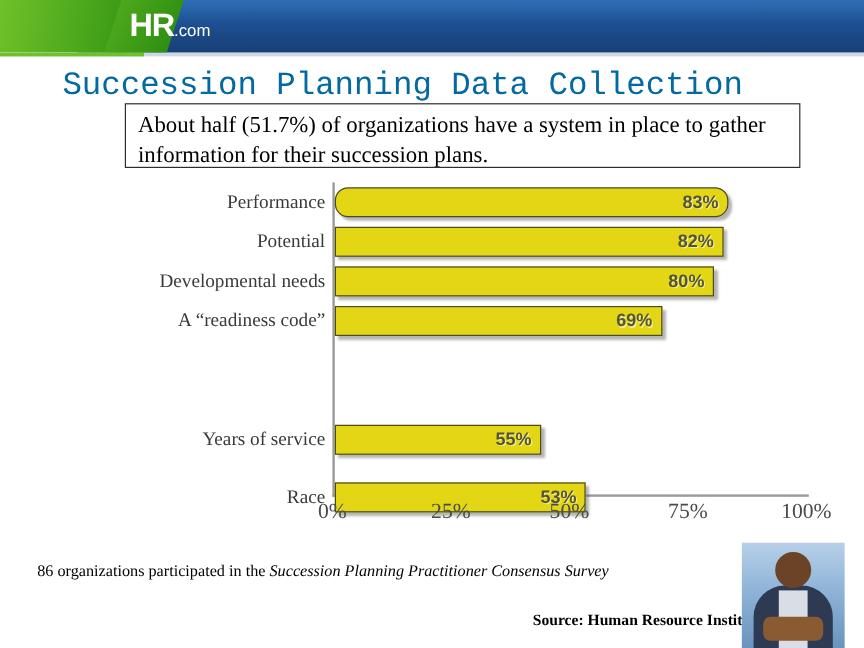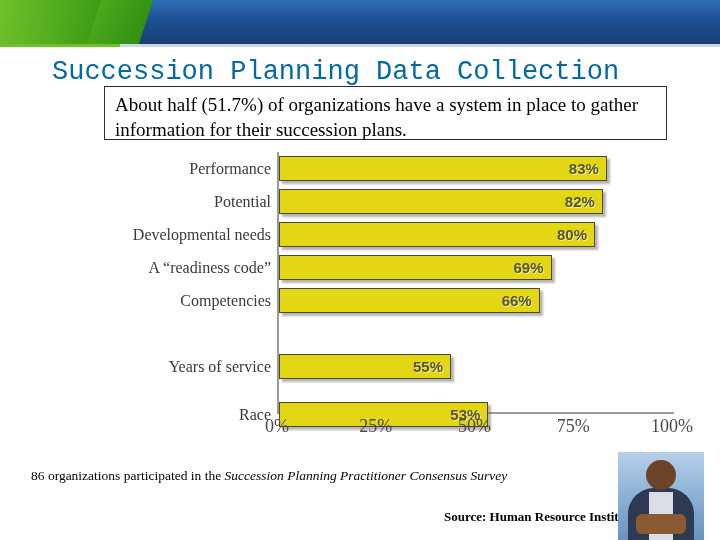--- a/index.html
+++ b/index.html
@@ -246,36 +246,37 @@
     background: #8a5a33;
     border-radius: 6px;
   }
 </style>
 </head>
 <body>
 
 <div class="banner">
   <div class="banner-blue"></div>
   <div class="banner-green"></div>
+  <div class="banner-logo"><span>HR</span><span class="dotcom">.com</span></div>
 </div>
 <div class="banner-underline"></div>
 <div class="banner-underline-green"></div>
 
 <div class="slide-title">Succession Planning Data Collection</div>
 
 <div class="callout">
   <div class="callout-text">About half (51.7%) of organizations have a system in place to gather information for their succession plans.</div>
 </div>
 
 <div class="chart">
   <div class="chart-plot" id="plot">
       <div class="row" style="top: 0px;">
         <div class="cat-label">Performance</div>
         <div class="bar-wrap">
-          <div class="bar" style="width: 327.85px; background: rgb(227, 214, 20); border-color: rgb(74, 74, 42);">
+          <div class="bar" style="width: 327.85px; background: rgb(227, 214, 20); border-color: rgb(74, 74, 42); border-radius: 11px;">
             <span class="bar-value">83%</span>
           </div>
         </div>
       </div>
       <div class="row" style="top: 33px;">
         <div class="cat-label">Potential</div>
         <div class="bar-wrap">
           <div class="bar" style="width: 323.9px; background: rgb(227, 214, 20); border-color: rgb(74, 74, 42); text-align: center;">
             <span class="bar-value">82%</span>
           </div>
@@ -287,28 +288,20 @@
           <div class="bar" style="width: 316px; background: rgb(227, 214, 20); border-color: rgb(74, 74, 42);">
             <span class="bar-value">80%</span>
           </div>
         </div>
       </div>
       <div class="row" style="top: 99px;">
         <div class="cat-label">A “readiness code”</div>
         <div class="bar-wrap">
           <div class="bar" style="width: 272.55px; background: rgb(227, 214, 20); border-color: rgb(74, 74, 42);">
             <span class="bar-value">69%</span>
-          </div>
-        </div>
-      </div>
-      <div class="row" style="top: 132px;">
-        <div class="cat-label">Competencies</div>
-        <div class="bar-wrap">
-          <div class="bar" style="width: 260.7px; background: rgb(227, 214, 20); border-color: rgb(74, 74, 42);">
-            <span class="bar-value">66%</span>
           </div>
         </div>
       </div>
       <div class="row" style="top: 198px;">
         <div class="cat-label">Years of service</div>
         <div class="bar-wrap">
           <div class="bar" style="width: 172px; background: rgb(227, 214, 20); border-color: rgb(74, 74, 42);">
             <span class="bar-value">55%</span>
           </div>
         </div>

